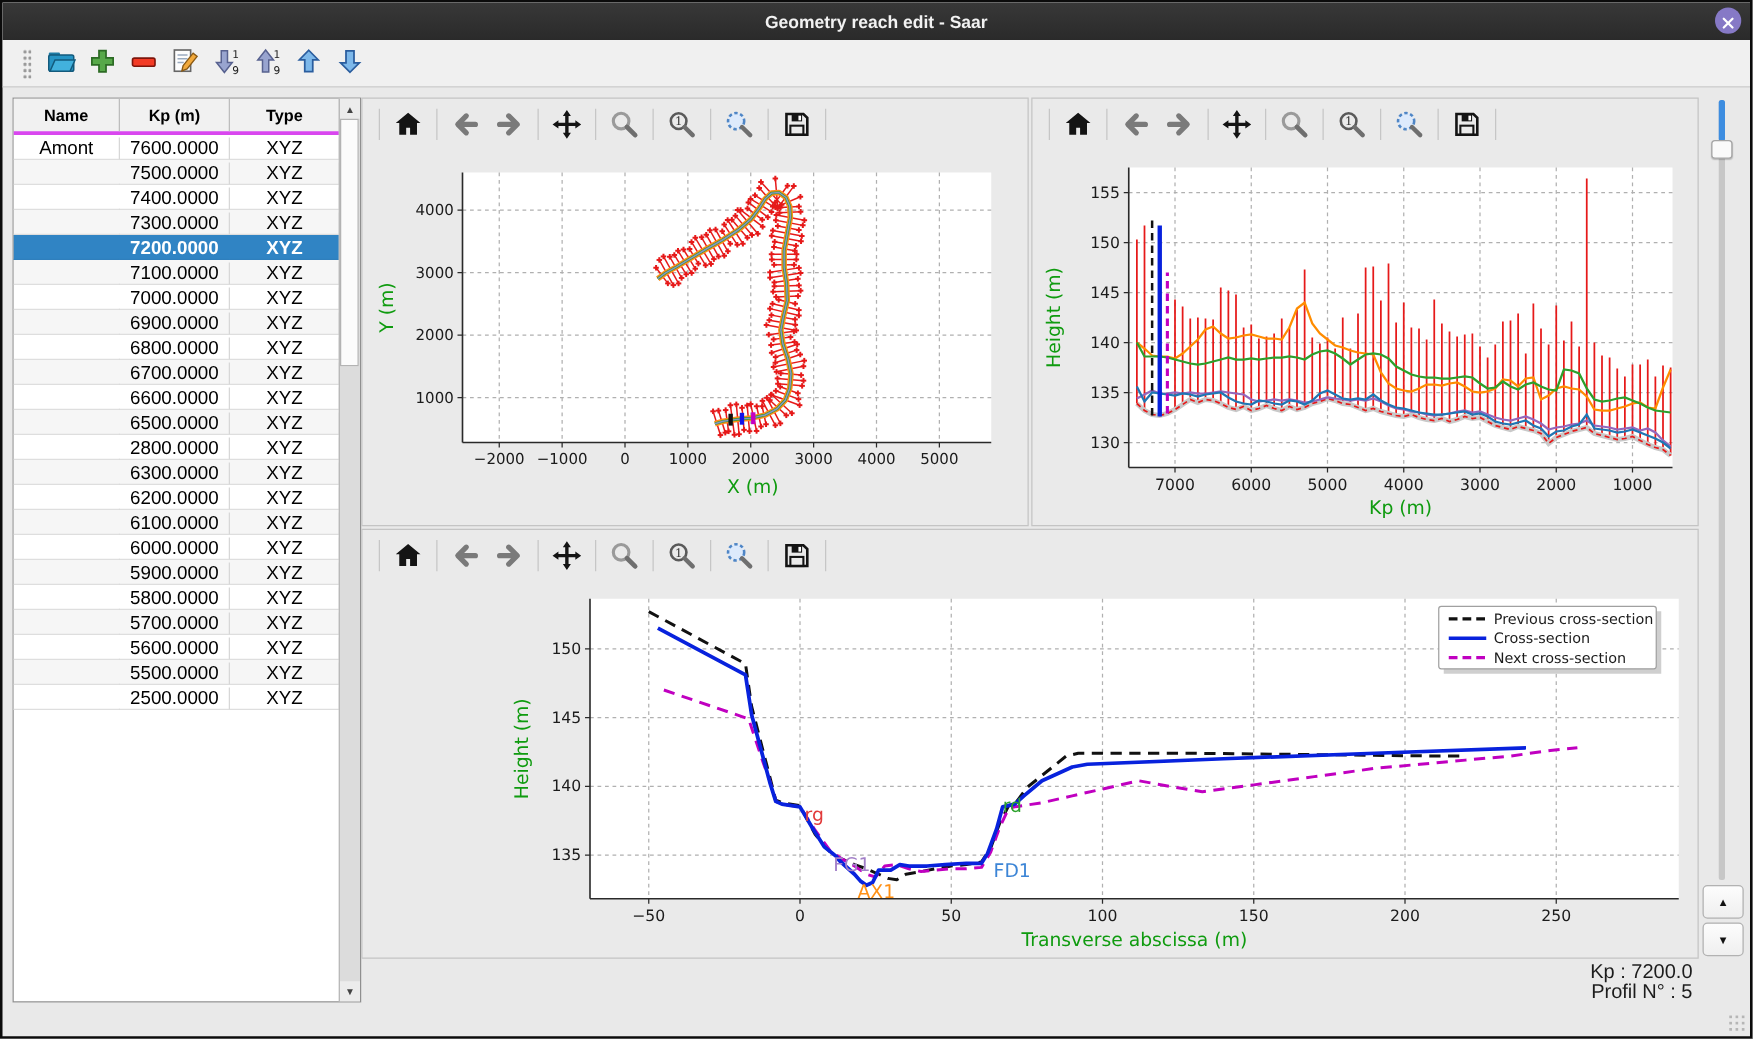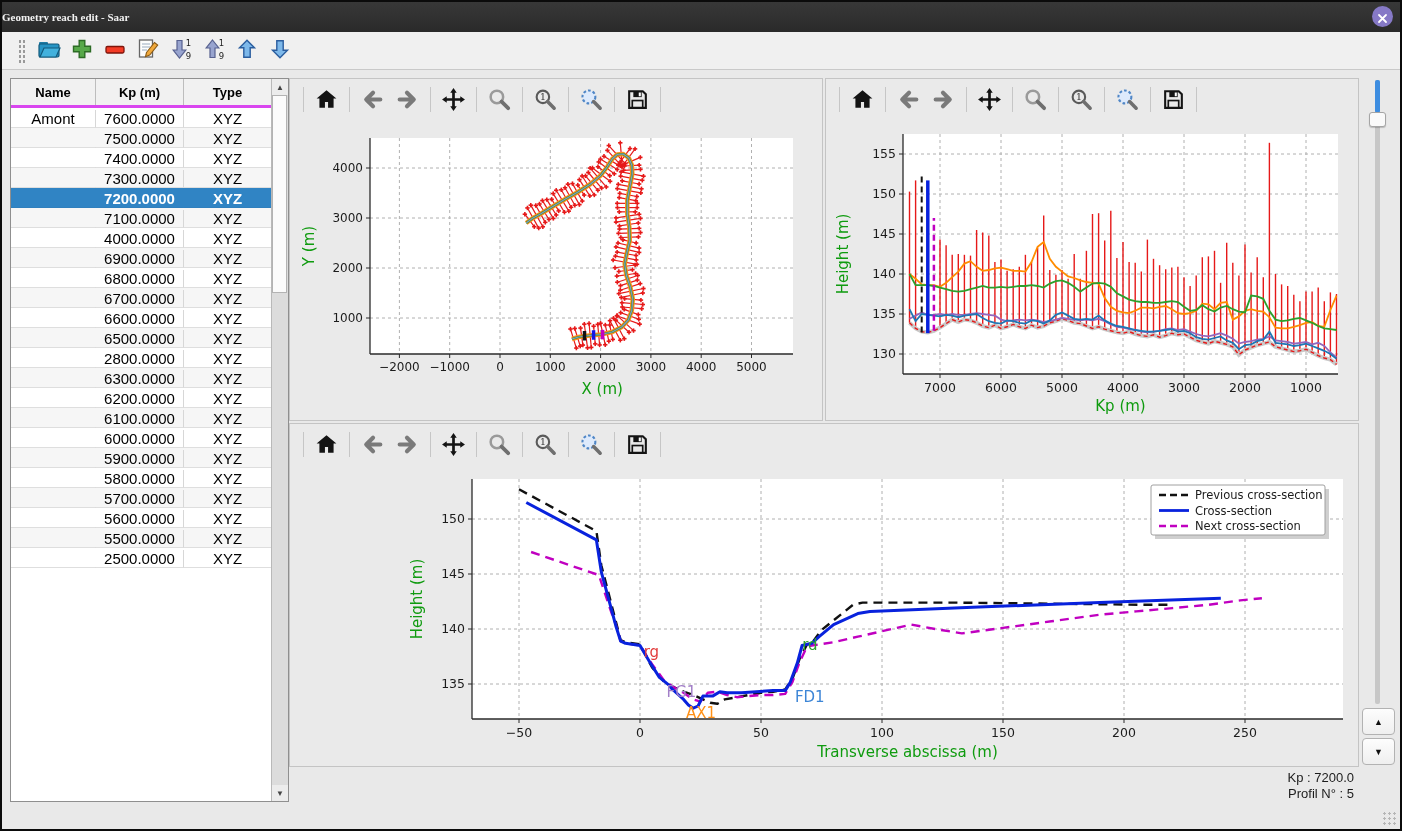--- a/index.html
+++ b/index.html
@@ -1,20 +1,20 @@
 <!DOCTYPE html>
 <html><head>
 <meta charset="utf-8">
 <style>
   html,body{margin:0;padding:0;background:#444;}
   .window{position:relative;width:1402px;height:831px;background:#e9e9e9;border:2px solid #0b0b0b;
           box-sizing:border-box;font-family:"Liberation Sans",sans-serif;overflow:hidden;}
   
   .titlebar{position:absolute;left:0;top:0;width:100%;height:30px;background:linear-gradient(#383838,#2a2a2a);}
-  .titlebar .title{display:block;line-height:30px;color:#f2f2f2;font-size:11px;font-weight:bold;font-family:Liberation Serif, serif;}
+  .titlebar .title{display:block;text-align:center;line-height:30px;color:#f2f2f2;font-size:14px;font-weight:bold;}
   .closebtn{position:absolute;right:7px;top:4px;width:21px;height:21px;border-radius:50%;
             background:#8679c6;border:none;color:#fff;cursor:pointer;padding:0;}
   .closebtn svg{display:block;margin:4px auto 0;}
   
   .toolbar{position:absolute;left:0;top:30px;width:100%;height:38px;background:#f0f0f0;border-bottom:1px solid #c9c9c9;
            display:flex;align-items:center;padding-left:16px;box-sizing:border-box;}
   .toolbar .handle{width:7px;height:24px;margin-right:8px;
       background-image:radial-gradient(#9a9a9a 1px,transparent 1.3px);background-size:4px 5px;}
   .tbtn{width:28px;height:28px;border:none;background:transparent;padding:1px;margin:0 2.5px;cursor:pointer;}
   .tbtn svg{display:block;}
@@ -48,21 +48,21 @@
   .vslider{position:absolute;left:1366px;top:78px;width:20px;height:624px;}
   .vtrack{position:absolute;left:7px;top:0;width:5px;height:100%;background:#c7c7c7;border-radius:2px;}
   .vfill{position:absolute;left:7px;top:0;width:5px;height:33px;background:#3d8de0;border-radius:2px;}
   .vhandle{position:absolute;left:1px;top:32px;width:17px;height:15px;background:#fafafa;border:1px solid #a5a5a5;
            border-radius:3px;box-shadow:0 1px 1px rgba(0,0,0,.2);box-sizing:border-box;}
   
   .navbtn{position:absolute;left:1360px;width:33px;height:27px;background:linear-gradient(#fdfdfd,#efefef);
           border:1px solid #b2b2b2;border-radius:4px;font-size:9px;color:#111;cursor:pointer;
           display:flex;align-items:center;justify-content:center;padding:0;}
   
-  .footer{position:absolute;right:46px;top:768px;text-align:right;font-size:13px;color:#1c1c1c;line-height:16px;}
+  .footer{position:absolute;right:46px;top:768px;text-align:right;font-size:16px;color:#1c1c1c;line-height:16px;}
   .grip{position:absolute;right:4px;bottom:4px;width:14px;height:14px;
         background-image:radial-gradient(#b5b5b5 1px,transparent 1.3px);background-size:5px 5px;}
 </style>
 </head>
 <body>
 
 <div class="window">
   <div class="titlebar">
     <span class="title">Geometry reach edit - Saar</span>
     <button class="closebtn">
@@ -133,21 +133,21 @@
           <div class="cell c2">7200.0000</div>
           <div class="cell c3">XYZ</div>
         </div>
         <div class="trow alt">
           <div class="cell c1"></div>
           <div class="cell c2">7100.0000</div>
           <div class="cell c3">XYZ</div>
         </div>
         <div class="trow">
           <div class="cell c1"></div>
-          <div class="cell c2">4000.0000</div>
+          <div class="cell c2">7000.0000</div>
           <div class="cell c3">XYZ</div>
         </div>
         <div class="trow alt">
           <div class="cell c1"></div>
           <div class="cell c2">6900.0000</div>
           <div class="cell c3">XYZ</div>
         </div>
         <div class="trow">
           <div class="cell c1"></div>
           <div class="cell c2">6800.0000</div>

